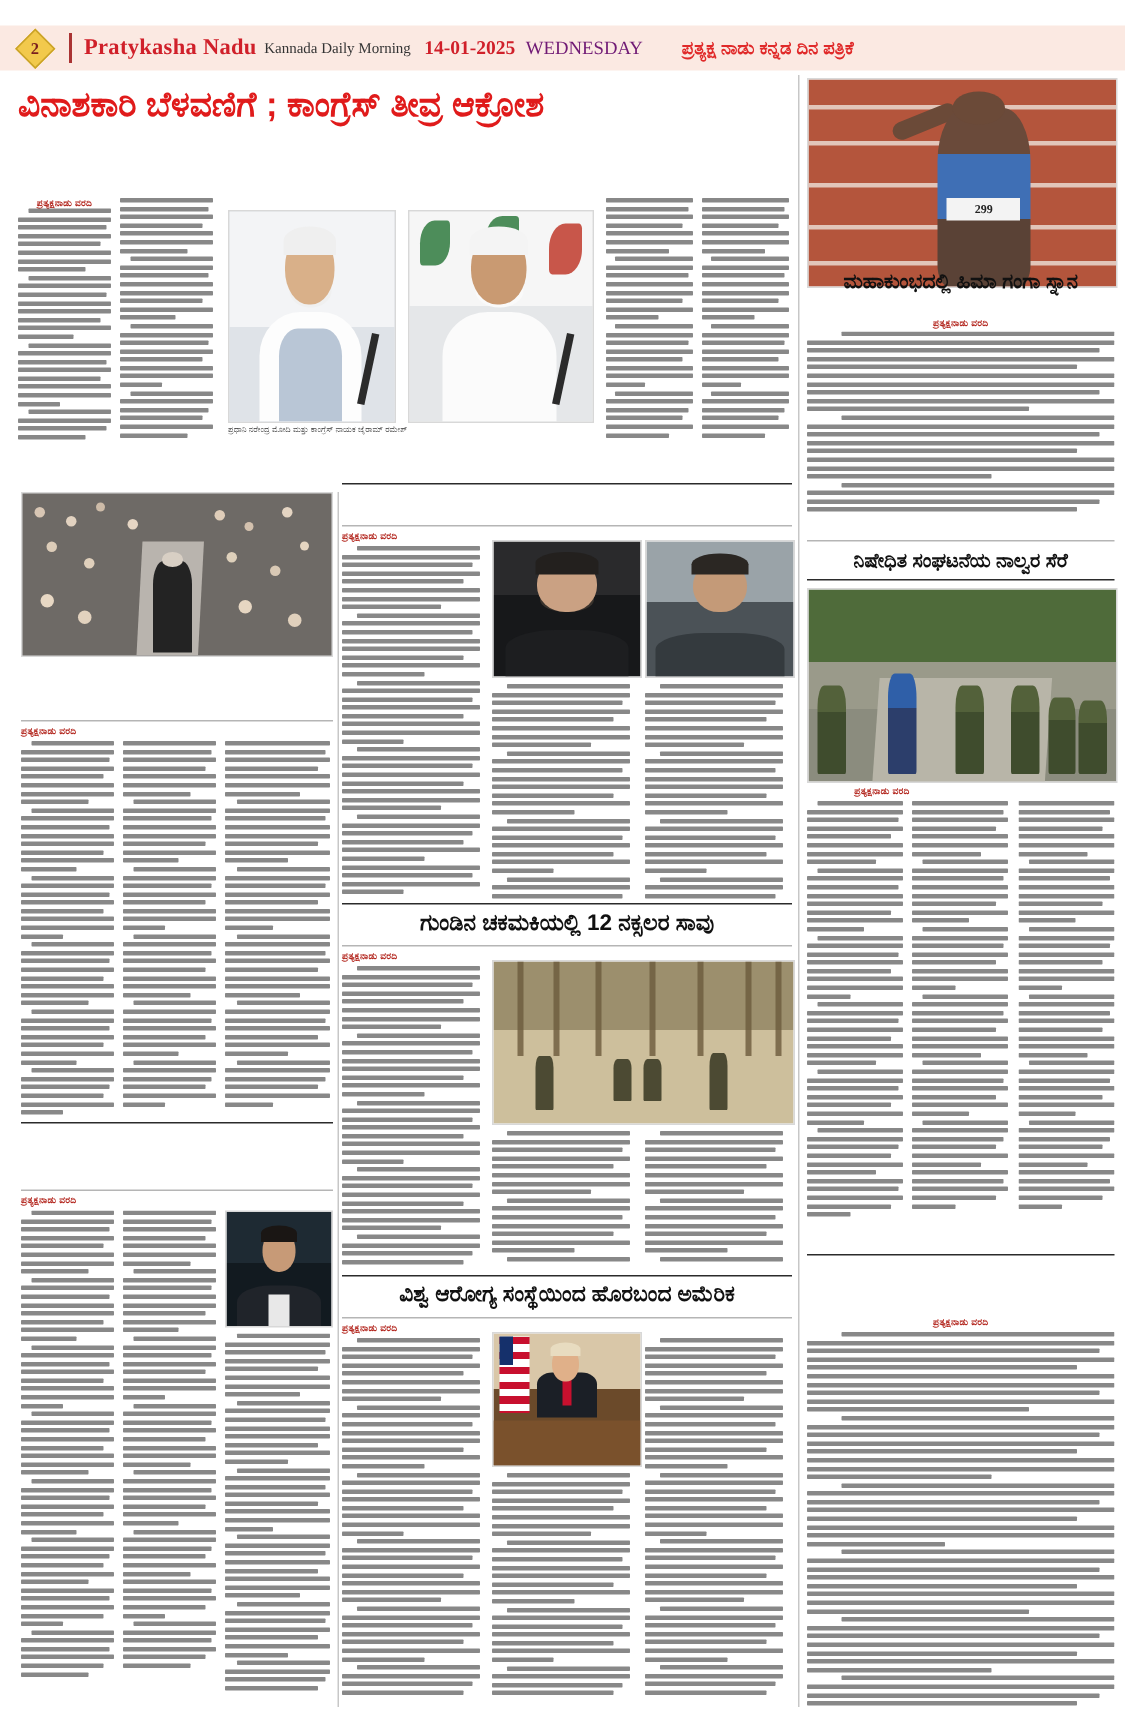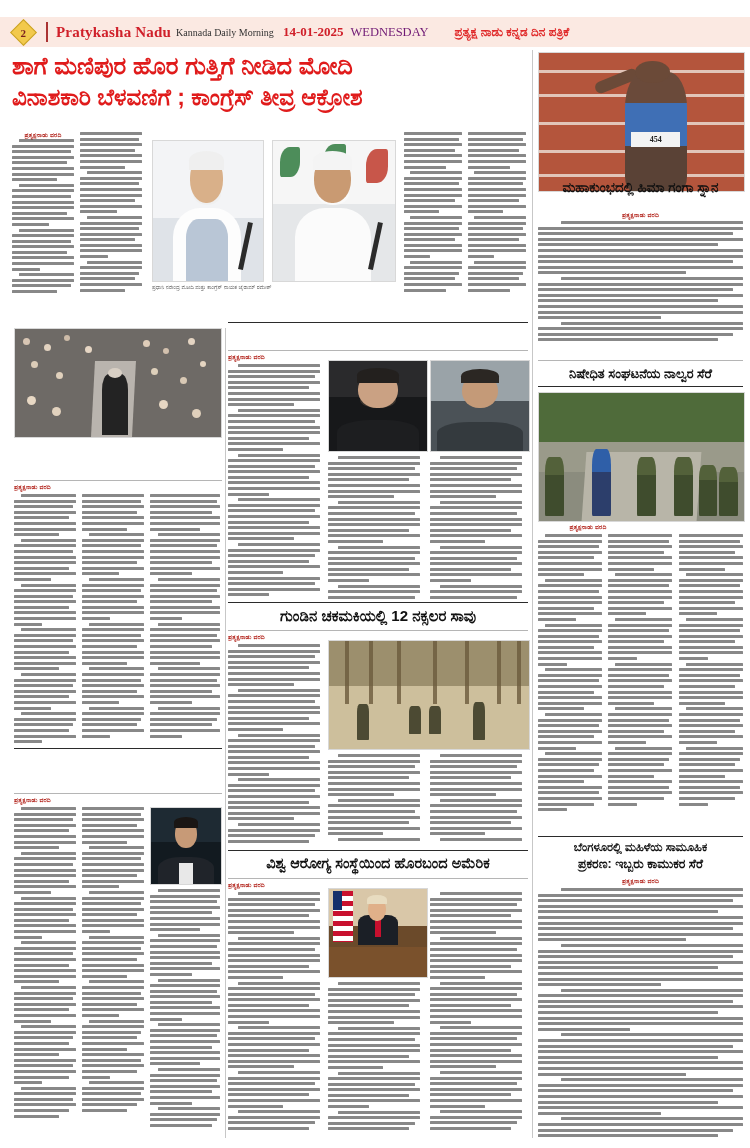--- a/index.html
+++ b/index.html
@@ -163,21 +163,20 @@
     </div>
     <div class="mh-sep"></div>
     <div class="mh-title">Pratykasha Nadu</div>
     <div class="mh-sub">Kannada Daily Morning</div>
     <div class="mh-date">14-01-2025</div>
     <div class="mh-day">WEDNESDAY</div>
     <div class="mh-kn">ಪ್ರತ್ಯಕ್ಷ ನಾಡು ಕನ್ನಡ ದಿನ ಪತ್ರಿಕೆ</div>
   </div>
 
   <div style="position:absolute;left:12px;top:52px;width:518px;">
-    <div class="hl kn" style="font-size:24px;">ಶಾಗೆ ಮಣಿಪುರ ಹೊರ ಗುತ್ತಿಗೆ ನೀಡಿದ ಮೋದಿ</div>
     <div class="hl kn" style="font-size:23px;margin-top:4px;">ವಿನಾಶಕಾರಿ ಬೆಳವಣಿಗೆ ; ಕಾಂಗ್ರೆಸ್ ತೀವ್ರ ಆಕ್ರೋಶ</div>
   </div>
 
   <div class="body-col" style="left:12px;top:132px;width:62px;height:188px;">
     <div style="text-align:center;" class="byline">ಪ್ರತ್ಯಕ್ಷನಾಡು ವರದಿ</div>
     <div class="ln w100 ind"></div>
       <div class="ln w100"></div>
       <div class="ln w95"></div>
       <div class="ln w100"></div>
     <div class="ln w88"></div>
@@ -323,21 +322,21 @@
 
   <div class="photo ph-track" style="left:538px;top:52px;width:205px;height:138px;">
     <div class="lane" style="top:12%"></div>
       <div class="lane" style="top:30%"></div>
     <div class="lane" style="top:50%"></div>
       <div class="lane" style="top:70%"></div>
     <div class="lane" style="top:88%"></div>
     <div class="arm"></div>
     <div class="body"></div>
     <div class="head"></div>
-    <div class="bib">454</div>
+    <div class="bib">299</div>
   </div>
   <div class="kn blk-hl" style="position:absolute;left:538px;top:180px;width:205px;font-size:13.5px;text-align:center;">ಮಹಾಕುಂಭದಲ್ಲಿ ಹಿಮಾ ಗಂಗಾ ಸ್ನಾನ</div>
   <div class="byline" style="position:absolute;left:538px;top:212px;width:205px;">ಪ್ರತ್ಯಕ್ಷನಾಡು ವರದಿ</div>
   <div class="body-col" style="left:538px;top:221px;width:205px;height:135px;">
     <div class="ln w100 ind"></div>
       <div class="ln w100"></div>
       <div class="ln w95"></div>
       <div class="ln w100"></div>
     <div class="ln w88"></div>
       <div class="ln w100"></div>
@@ -521,24 +520,20 @@
     <div class="ln w100"></div>
       <div class="ln w72"></div>
       <div class="ln w100"></div>
       <div class="ln w95"></div>
     <div class="ln w100"></div>
       <div class="ln w88"></div>
       <div class="ln w45"></div>
   </div>
   <div class="hdiv" style="left:538px;top:836px;width:205px;"></div>
 
-  <div style="position:absolute;left:538px;top:841px;width:205px;">
-    <div class="kn blk-hl" style="font-size:11.5px;text-align:center;">ಬೆಂಗಳೂರಲ್ಲಿ ಮಹಿಳೆಯ ಸಾಮೂಹಿಕ</div>
-    <div class="kn blk-hl" style="font-size:12.5px;text-align:center;margin-top:2px;">ಪ್ರಕರಣ: ಇಬ್ಬರು ಕಾಮುಕರ ಸೆರೆ</div>
-  </div>
   <div class="byline" style="position:absolute;left:538px;top:878px;width:205px;">ಪ್ರತ್ಯಕ್ಷನಾಡು ವರದಿ</div>
   <div class="body-col" style="left:538px;top:888px;width:205px;height:250px;">
     <div class="ln w100 ind"></div>
       <div class="ln w100"></div>
       <div class="ln w95"></div>
       <div class="ln w100"></div>
     <div class="ln w88"></div>
       <div class="ln w100"></div>
       <div class="ln w100"></div>
       <div class="ln w95"></div>

